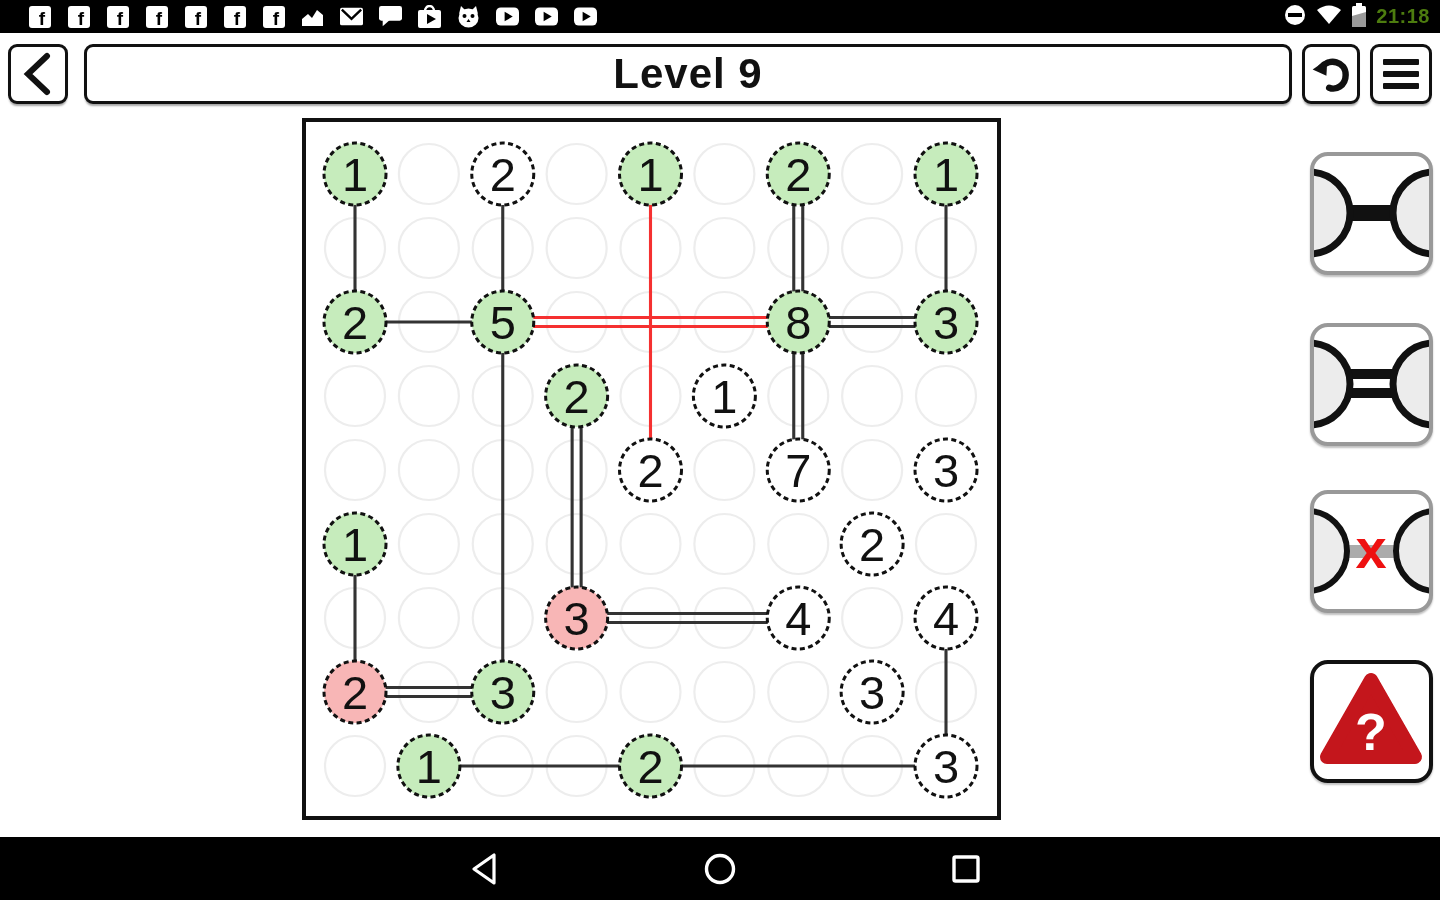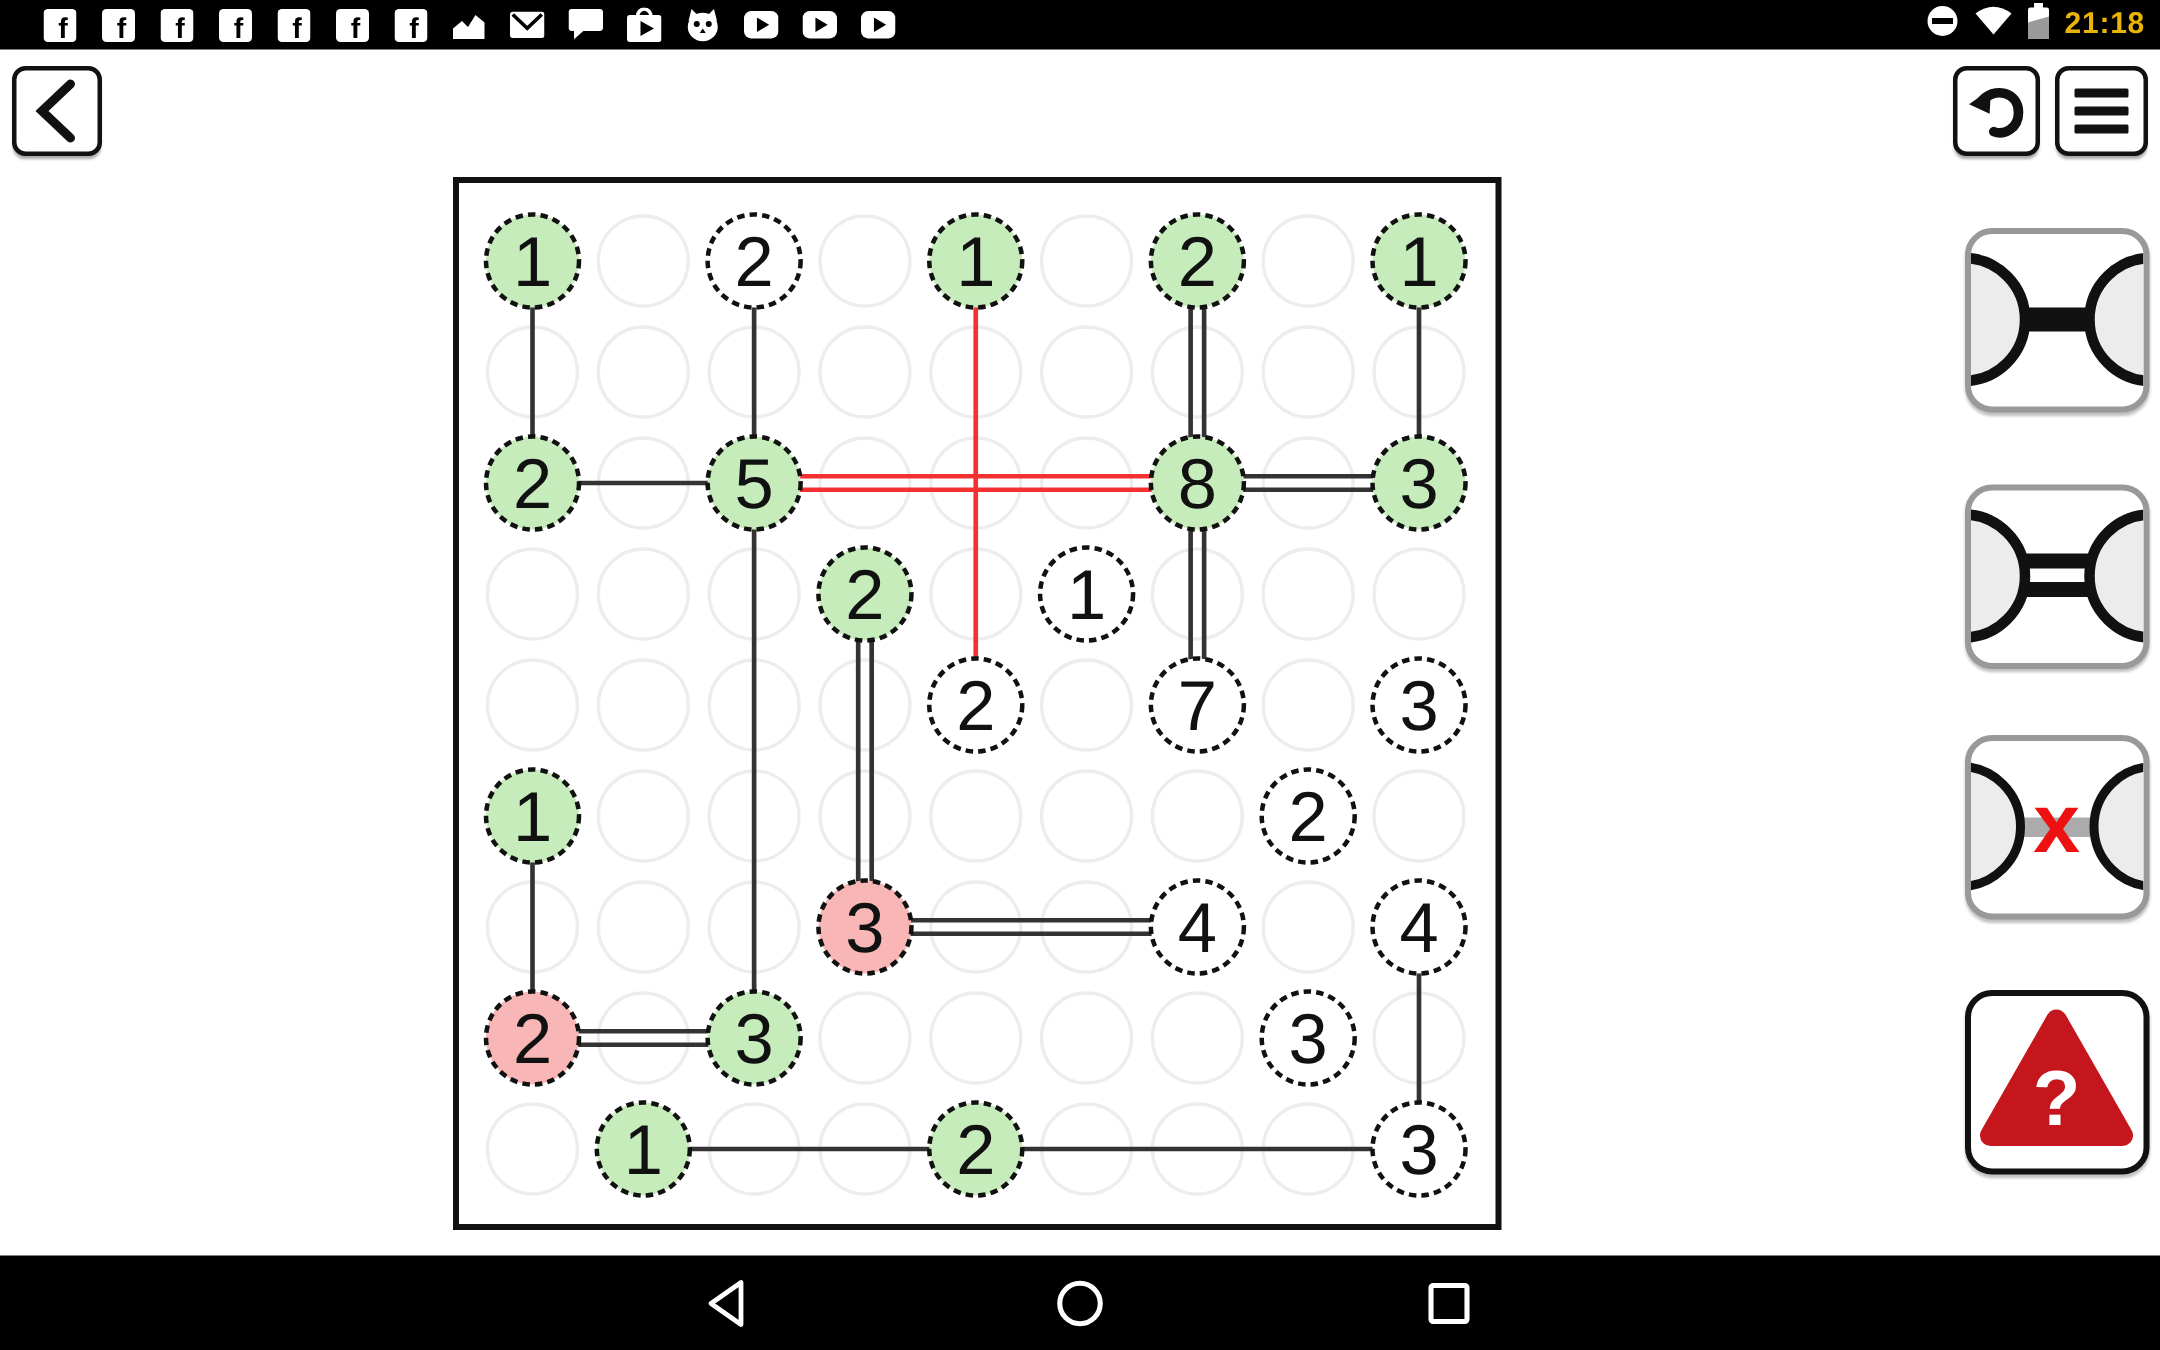--- a/index.html
+++ b/index.html
@@ -11,21 +11,21 @@
   }
 
   
   .status-bar {
     position:absolute; left:0; top:0; width:1440px; height:33px;
     background:#000; display:flex; align-items:center;
   }
   .sb-left { display:flex; align-items:center; gap:16px; margin-left:28px; }
   .sb-left .sb-icon { width:23px; height:23px; display:flex; align-items:center; justify-content:center; }
   .sb-right { position:absolute; right:10px; top:0; height:33px; display:flex; align-items:center; gap:9px; }
-  .sb-time { color:#eab308; font-size:20px; font-weight:bold; letter-spacing:0.5px; }
+  .sb-time { color:#4d7c0f; font-size:20px; font-weight:bold; letter-spacing:0.5px; }
 
   
   .btn-frame {
     position:absolute; background:#fff; border:3px solid #111; border-radius:9px;
     box-shadow:0 3px 2px -1px rgba(0,0,0,0.35);
     display:flex; align-items:center; justify-content:center;
   }
   .back-button   { left:8px;    top:44px; width:60px;   height:60px; }
   .title-box     { left:84px;   top:44px; width:1208px; height:60px; }
   .undo-button   { left:1302px; top:44px; width:58px;   height:60px; }
@@ -183,20 +183,23 @@
       <span class="sb-time">21:18</span>
     </div>
   </div>
 
   <div class="btn-frame back-button">
     <svg width="40" height="44" viewBox="0 0 40 44">
       <polyline points="29,4 10,22 29,40" fill="none" stroke="#111" stroke-width="6" stroke-linecap="round" stroke-linejoin="miter"></polyline>
     </svg>
   </div>
 
+  <div class="btn-frame title-box">
+    <span class="title-text">Level 9</span>
+  </div>
 
   <div class="btn-frame undo-button">
     <svg width="44" height="44" viewBox="0 0 48 48">
       <path d="M13 17 C22 6, 40 10, 40 25 C40 37, 29 42, 22 39" fill="none" stroke="#111" stroke-width="7" stroke-linecap="round"></path>
       <polygon points="4,19 20,8 19,26" fill="#111"></polygon>
     </svg>
   </div>
 
   <div class="btn-frame menu-button">
     <div class="menu-bar"></div>

